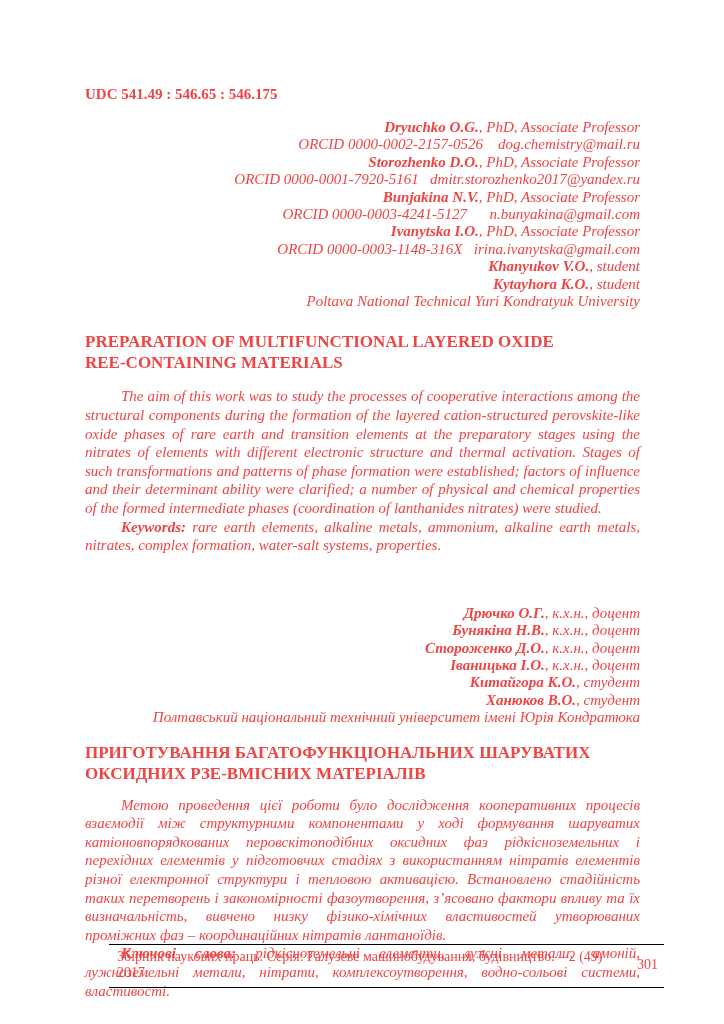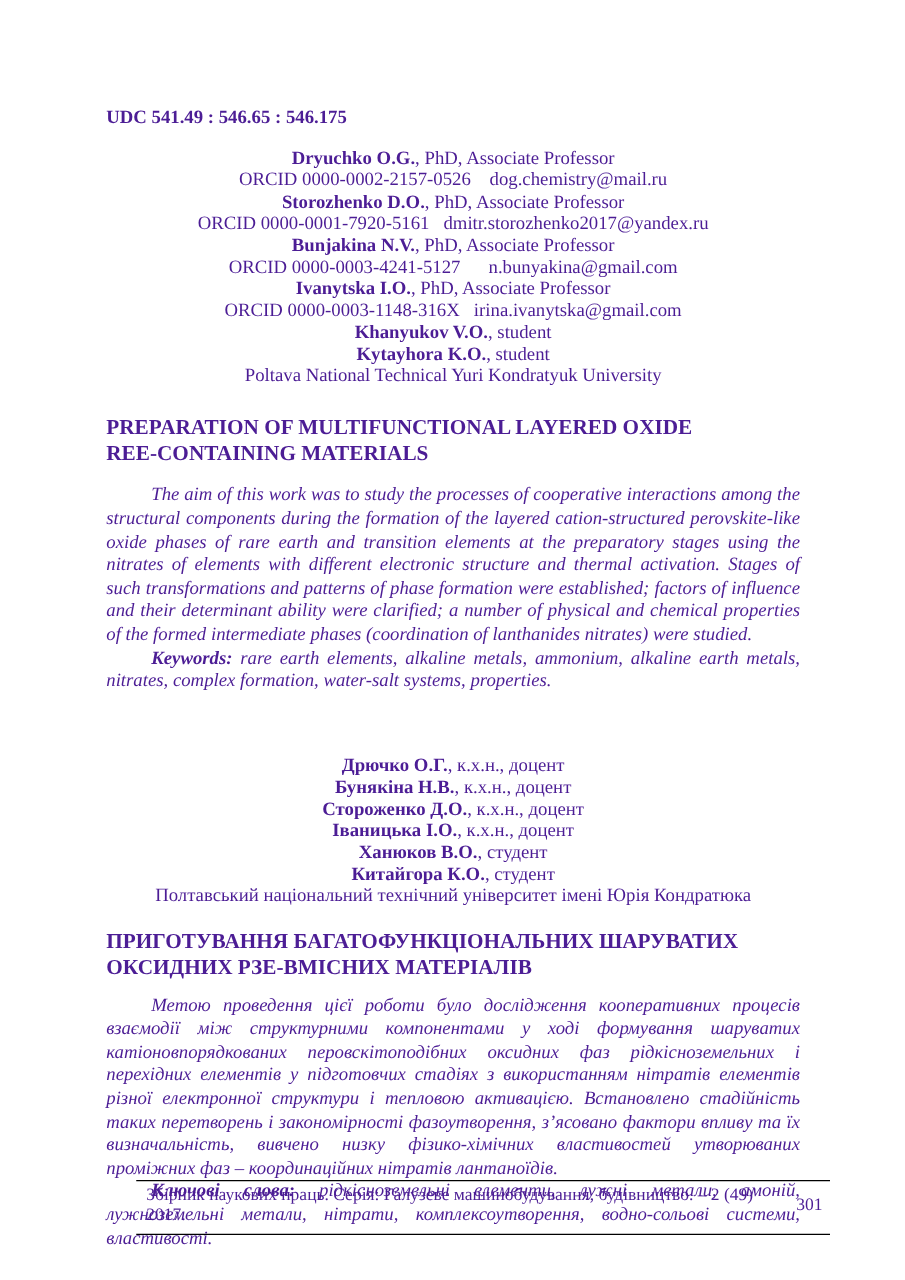--- a/index.html
+++ b/index.html
@@ -1,32 +1,33 @@
 <!DOCTYPE html>
 <html><head>
 <meta charset="utf-8">
 <style>
   * { margin:0; padding:0; box-sizing:border-box; }
   html,body { background:#ffffff; }
   .page {
     position:relative;
     width:724px; height:1024px;
     background:#ffffff;
-    color:#4c1d95;
+    color:#ef4444;
     font-family:"Liberation Serif", serif;
     padding:86px 84px 0 85px;
     overflow:hidden;
   }
   .udc {
     font-weight:bold;
     font-size:15px;
     margin-bottom:16px;
   }
   .authors {
-    text-align:center;
+    text-align:right;
+    font-style:italic;
     font-size:15px;
     line-height:17.4px;
   }
   .authors .name { font-weight:bold; }
   .a-line.pre { white-space:pre; }
   .title {
     font-weight:bold;
     font-size:17px;
     line-height:21px;
     margin-top:21px;
@@ -90,22 +91,22 @@
   <section class="abstract">
     <p class="para">The aim of this work was to study the processes of cooperative interactions among the structural components during the formation of the layered cation-structured perovskite-like oxide phases of rare earth and transition elements at the preparatory stages using the nitrates of elements with different electronic structure and thermal activation. Stages of such transformations and patterns of phase formation were established; factors of influence and their determinant ability were clarified; a number of physical and chemical properties of the formed intermediate phases (coordination of lanthanides nitrates) were studied.</p>
     <p class="para"><span class="kw-lead">Keywords:</span><span> rare earth elements, alkaline metals, ammonium, alkaline earth metals, nitrates, complex formation, water-salt systems, properties.</span></p>
   </section>
 
   <section class="authors ua">
     <div class="a-line"><span class="name">Дрючко О.Г.</span><span>, к.х.н., доцент</span></div>
     <div class="a-line"><span class="name">Бунякіна Н.В.</span><span>, к.х.н., доцент</span></div>
     <div class="a-line"><span class="name">Стороженко Д.О.</span><span>, к.х.н., доцент</span></div>
     <div class="a-line"><span class="name">Іваницька І.О.</span><span>, к.х.н., доцент</span></div>
+    <div class="a-line"><span class="name">Китайгора К.О.</span><span>, студент</span></div>
     <div class="a-line"><span class="name">Ханюков В.О.</span><span>, студент</span></div>
-    <div class="a-line"><span class="name">Китайгора К.О.</span><span>, студент</span></div>
     <div class="a-line">Полтавський національний технічний університет імені Юрія Кондратюка</div>
   </section>
 
   <h1 class="title ua">
     <div>ПРИГОТУВАННЯ БАГАТОФУНКЦІОНАЛЬНИХ ШАРУВАТИХ</div>
     <div>ОКСИДНИХ РЗЕ-ВМІСНИХ МАТЕРІАЛІВ</div>
   </h1>
 
   <section class="abstract ua">
     <p class="para">Метою проведення цієї роботи було дослідження кооперативних процесів взаємодії між структурними компонентами у ході формування шаруватих катіоновпорядкованих перовскітоподібних оксидних фаз рідкісноземельних і перехідних елементів у підготовчих стадіях з використанням нітратів елементів різної електронної структури і тепловою активацією. Встановлено стадійність таких перетворень і закономірності фазоутворення, з’ясовано фактори впливу та їх визначальність, вивчено низку фізико-хімічних властивостей утворюваних проміжних фаз – координаційних нітратів лантаноїдів.</p>

